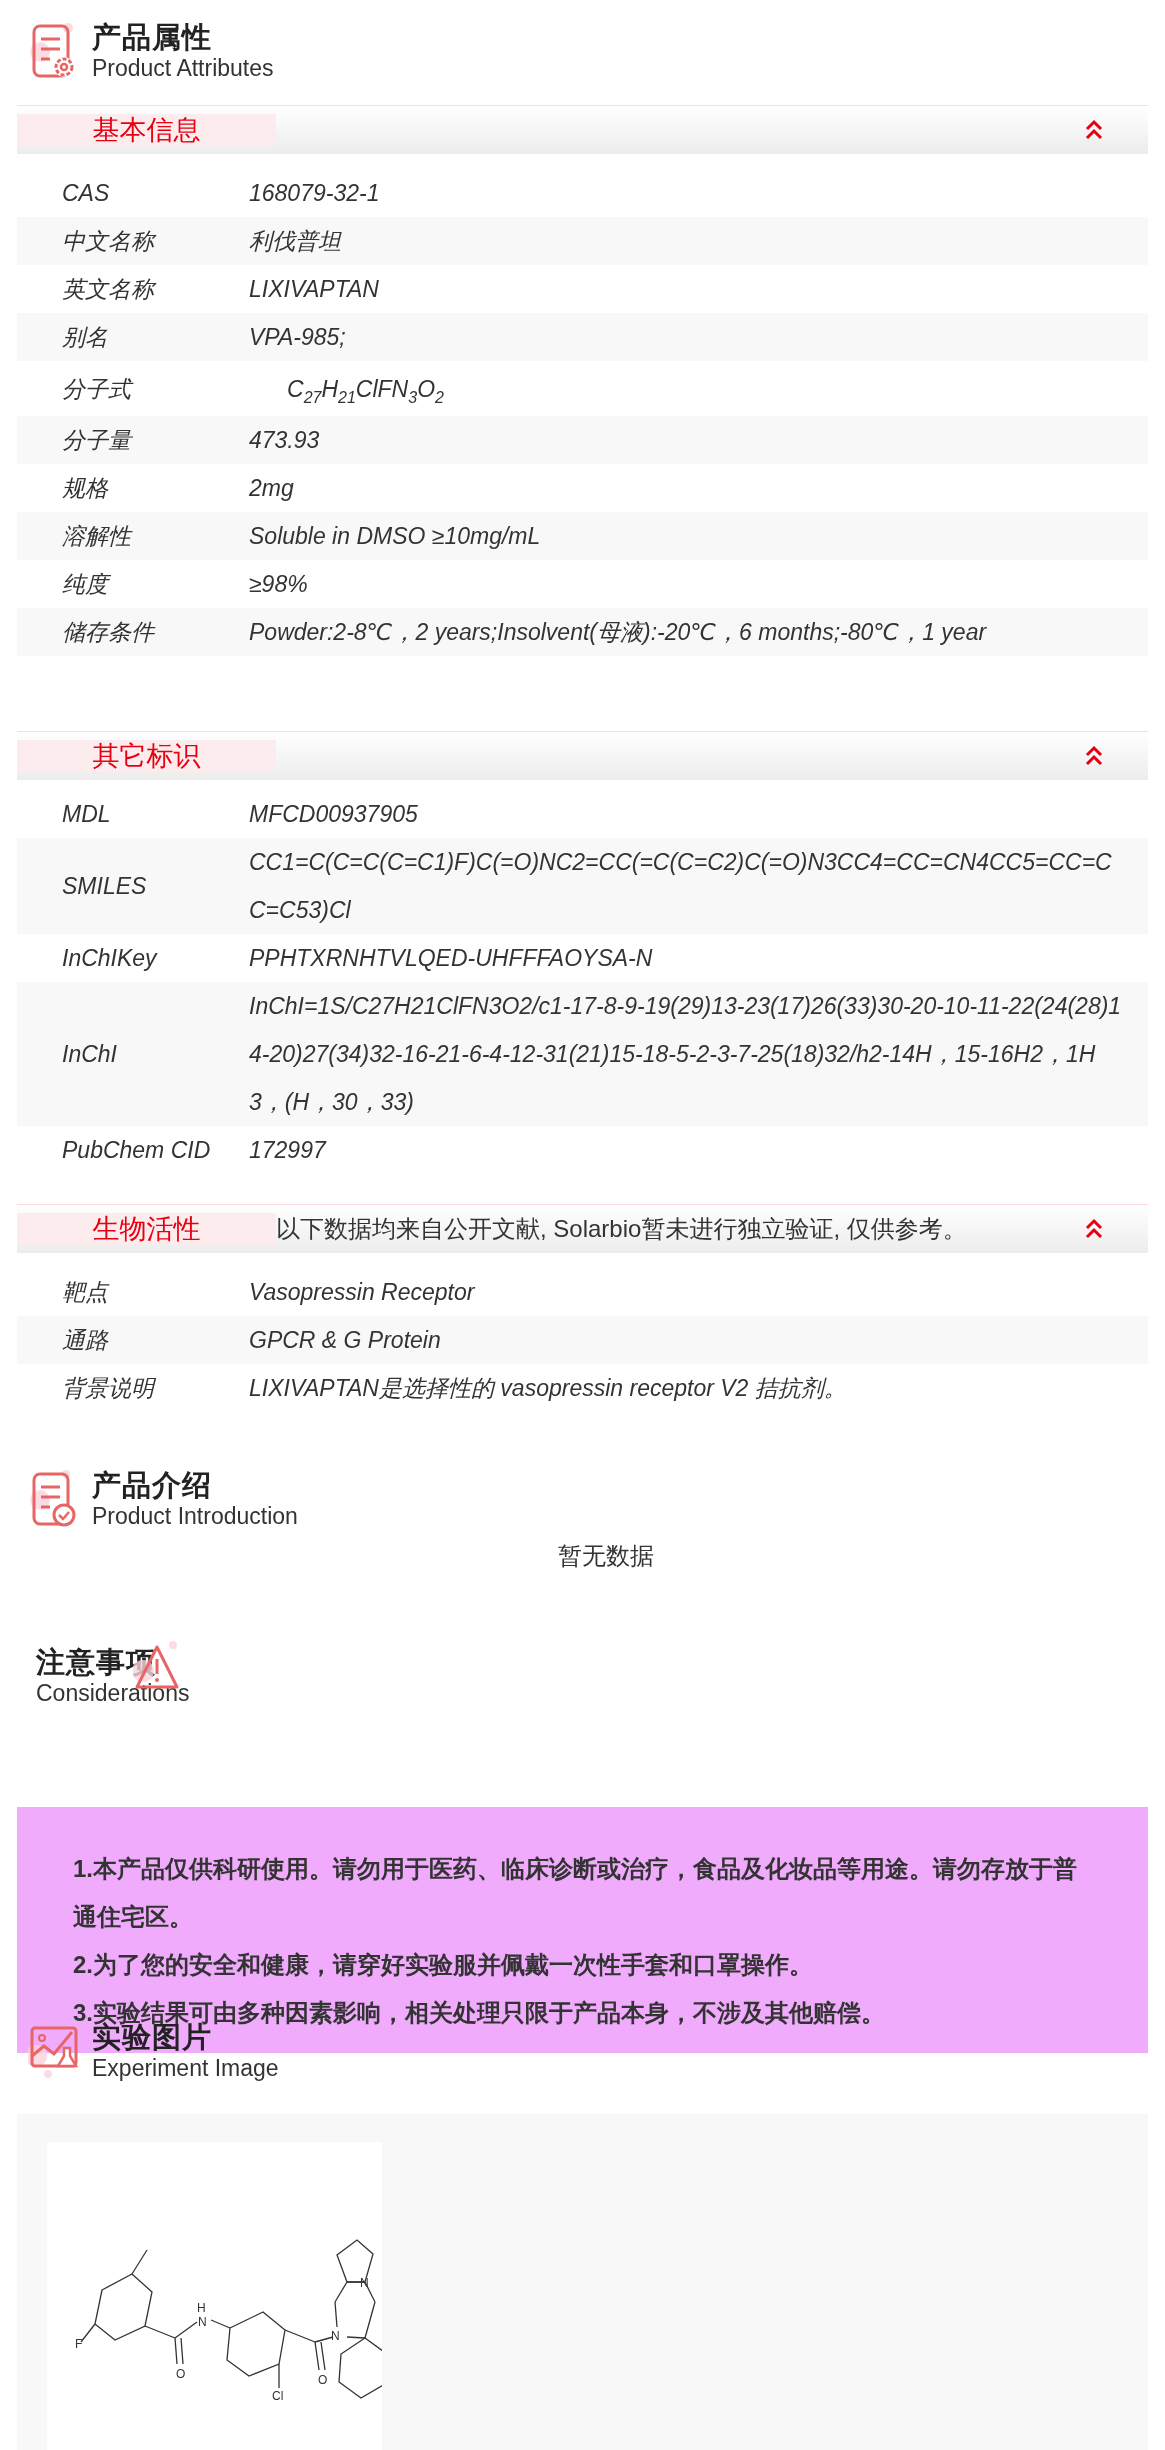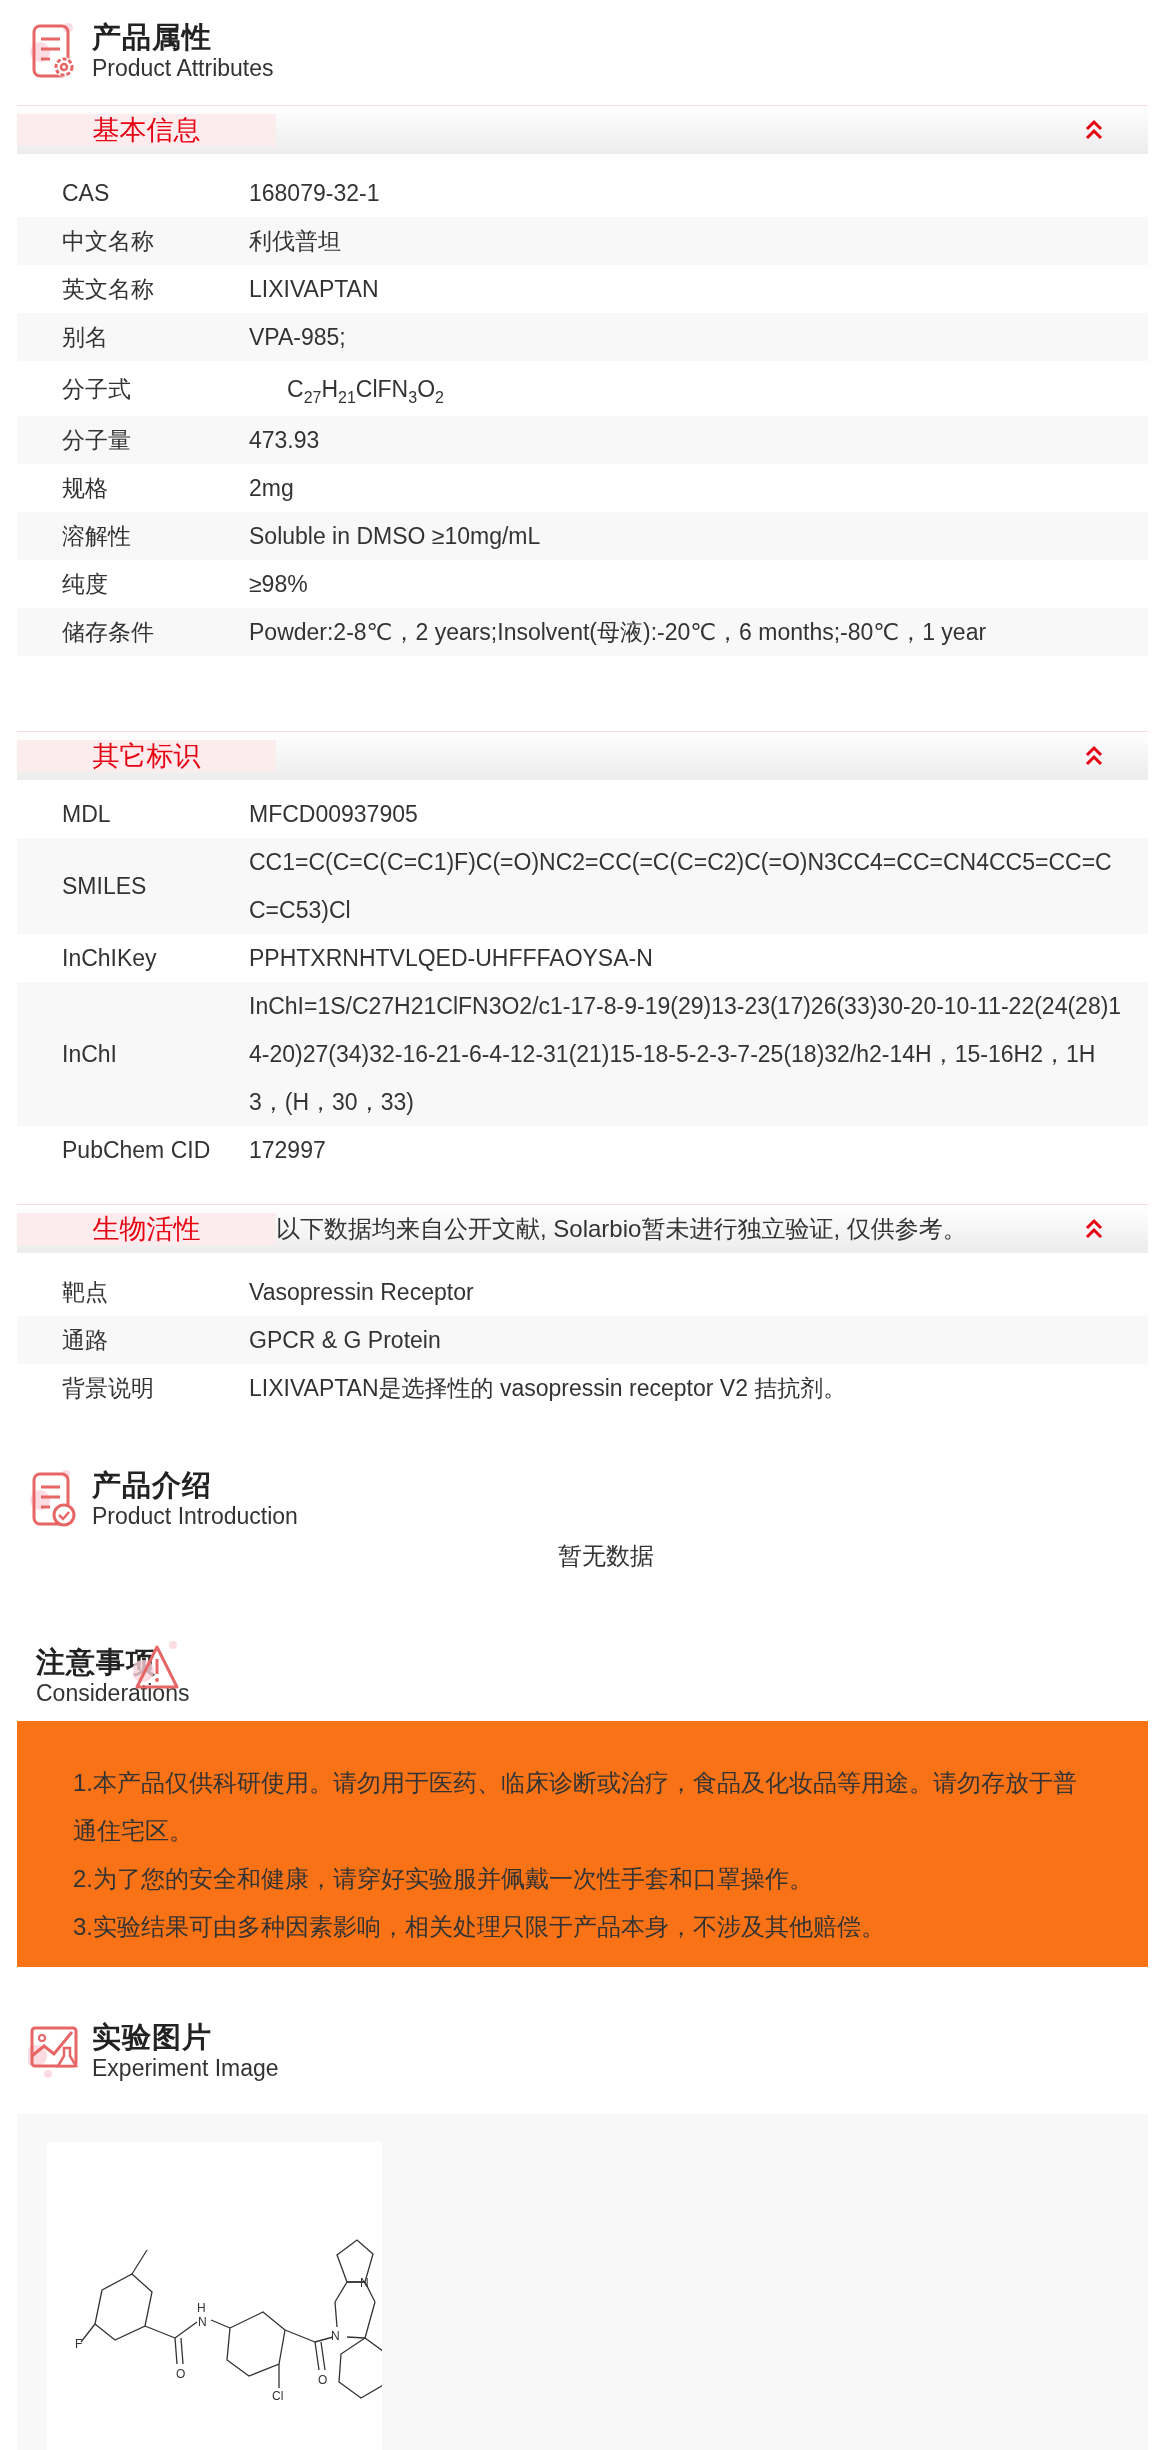--- a/index.html
+++ b/index.html
@@ -13,30 +13,30 @@
   .sec-title-cn { font-size: 29px; font-weight: bold; color: #222; line-height: 32px; letter-spacing: 1px; }
   .sec-title-en { font-size: 23px; color: #333; line-height: 28px; margin-top: 1px; }
 
   .bar { position: absolute; left: 17px; width: 1131px; height: 49px; border-top: 1px solid #fbdcdc;
          background: linear-gradient(#ffffff, #ececec); display: flex; align-items: center; }
   .bar-tab { width: 259px; height: 32px; background: #fdeced; color: #e60012; font-size: 27px;
              display: flex; align-items: center; justify-content: center; }
   .bar-note { font-size: 24px; color: #333; margin-left: 0; white-space: nowrap; }
   .bar-toggle { position: absolute; right: 42px; top: 12px; width: 24px; height: 24px; cursor: pointer; }
 
-  .table { position: absolute; left: 17px; width: 1131px; }
+  .table { position: absolute; left: 17px; width: 1131px; font-style: italic; }
   .row { display: flex; min-height: 48px; align-items: center; }
   .row:nth-child(even) { background: #f8f8f8; }
   .cell-label { width: 232px; padding-left: 45px; font-size: 23px; color: #333; line-height: 48px; flex-shrink: 0; }
   .cell-value { flex: 1; font-size: 23px; color: #333; line-height: 48px; padding-right: 20px; word-break: break-all; }
   .cell-value sub { font-size: 16px; vertical-align: -6px; line-height: 0; }
 
   .empty-note { position: absolute; left: 0; width: 1165px; text-align: center; font-size: 24px; color: #333; }
 
-  .notice-box { position: absolute; left: 17px; top: 1721px; width: 1131px; height: 246px; background: #f97316; padding: 38px 56px 0 56px; }
+  .notice-box { position: absolute; left: 17px; top: 1807px; width: 1131px; height: 246px; background: #f0abfc; padding: 38px 56px 0 56px; font-weight: bold; }
   .notice-line { font-size: 24px; color: #333; line-height: 48px; }
 
   .exp-box { position: absolute; left: 17px; top: 2114px; width: 1131px; height: 336px; background: #f8f8f8; }
   .exp-img { position: absolute; left: 30px; top: 28px; width: 335px; height: 320px; background: #ffffff; }
 </style>
 </head>
 <body>
 
 <div class="sec-head" style="top:16px;">
   <div class="sec-icon">

